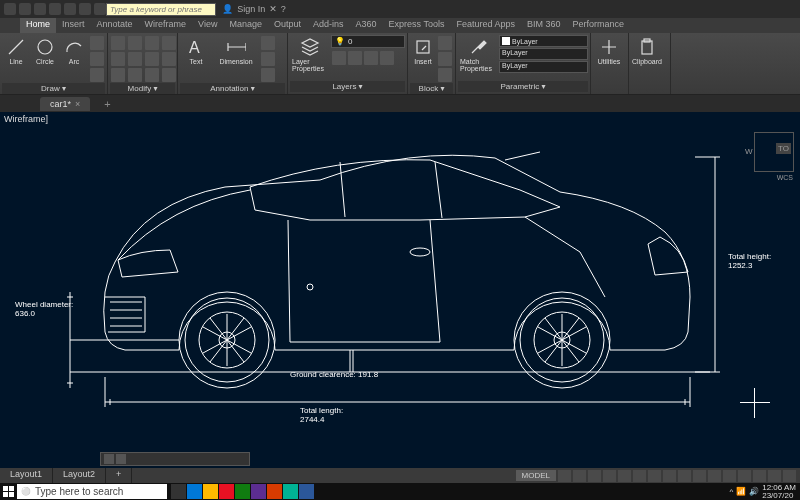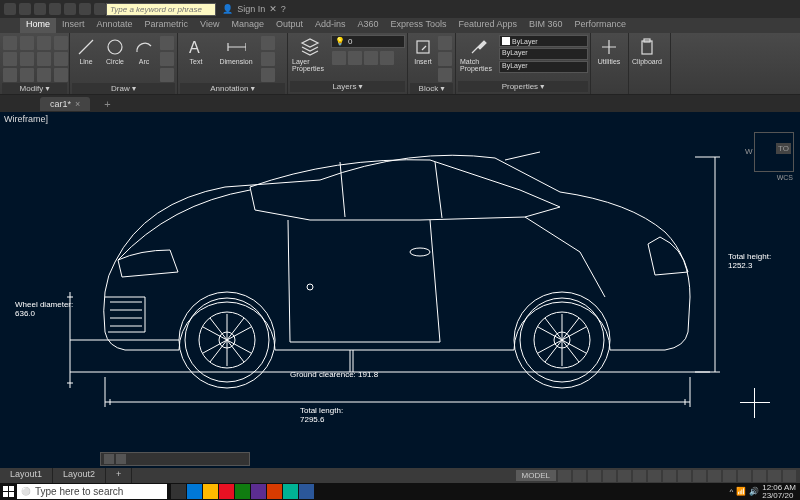--- a/index.html
+++ b/index.html
@@ -73,33 +73,67 @@
     <span>Sign In</span>
     <span>✕</span>
     <span>?</span>
   </div>
 </div>
 
 <div class="menubar">
   <div class="active">Home</div>
   <div>Insert</div>
   <div>Annotate</div>
-  <div>Parametric</div>
+  <div>Wireframe</div>
   <div>View</div>
   <div>Manage</div>
   <div>Output</div>
   <div>Add-ins</div>
   <div>A360</div>
   <div>Express Tools</div>
   <div>Featured Apps</div>
   <div>BIM 360</div>
   <div>Performance</div>
 </div>
 
 <div class="ribbon">
+  <div class="panel" style="width:108px">
+    <div class="panel-body">
+      <div class="bigbtn">
+          <div class="ic">
+            <svg width="18" height="18">
+              <path d="M2 16 L16 2"></path>
+            </svg>
+          </div>
+          <div class="lbl">Line</div>
+        </div>
+      <div class="bigbtn">
+          <div class="ic">
+            <svg width="18" height="18">
+              <circle cx="9" cy="9" r="7"></circle>
+            </svg>
+          </div>
+          <div class="lbl">Circle</div>
+        </div>
+      <div class="bigbtn">
+          <div class="ic">
+            <svg width="18" height="18">
+              <path d="M2 14 A8 8 0 0 1 16 8"></path>
+            </svg>
+          </div>
+          <div class="lbl">Arc</div>
+        </div>
+      <div class="smcol">
+          <div class="smbtn"></div>
+          <div class="smbtn"></div>
+          <div class="smbtn"></div>
+        </div>
+    </div>
+    <div class="panel-title">Draw ▾</div>
+  </div>
   <div class="panel" style="width:70px">
     <div class="panel-body">
       <div class="smcol">
           <div class="smbtn"></div>
           <div class="smbtn"></div>
           <div class="smbtn"></div>
         </div>
       <div class="smcol">
           <div class="smbtn"></div>
           <div class="smbtn"></div>
@@ -110,54 +144,20 @@
           <div class="smbtn"></div>
           <div class="smbtn"></div>
         </div>
       <div class="smcol">
           <div class="smbtn"></div>
           <div class="smbtn"></div>
           <div class="smbtn"></div>
         </div>
     </div>
     <div class="panel-title">Modify ▾</div>
-  </div>
-  <div class="panel" style="width:108px">
-    <div class="panel-body">
-      <div class="bigbtn">
-          <div class="ic">
-            <svg width="18" height="18">
-              <path d="M2 16 L16 2"></path>
-            </svg>
-          </div>
-          <div class="lbl">Line</div>
-        </div>
-      <div class="bigbtn">
-          <div class="ic">
-            <svg width="18" height="18">
-              <circle cx="9" cy="9" r="7"></circle>
-            </svg>
-          </div>
-          <div class="lbl">Circle</div>
-        </div>
-      <div class="bigbtn">
-          <div class="ic">
-            <svg width="18" height="18">
-              <path d="M2 14 A8 8 0 0 1 16 8"></path>
-            </svg>
-          </div>
-          <div class="lbl">Arc</div>
-        </div>
-      <div class="smcol">
-          <div class="smbtn"></div>
-          <div class="smbtn"></div>
-          <div class="smbtn"></div>
-        </div>
-    </div>
-    <div class="panel-title">Draw ▾</div>
   </div>
   <div class="panel" style="width:110px">
     <div class="panel-body">
       <div class="bigbtn">
           <div class="ic">
             <svg width="18" height="18">
               <text x="2" y="15" font-size="16" fill="#ddd" stroke="none">A</text>
             </svg>
           </div>
           <div class="lbl">Text</div>
@@ -231,21 +231,21 @@
         </div>
       <div style="flex:1">
         <div style="background:#222;border:1px solid #555;height:12px;font-size:7px;color:#ddd;padding:0 2px;margin-bottom:1px;display:flex;align-items:center">
             <span style="width:8px;height:8px;background:#fff;margin-right:2px"></span>
             <span>ByLayer</span>
           </div>
         <div style="background:#222;border:1px solid #555;height:12px;font-size:7px;color:#ddd;padding:0 2px;margin-bottom:1px"><span>ByLayer</span></div>
         <div style="background:#222;border:1px solid #555;height:12px;font-size:7px;color:#ddd;padding:0 2px"><span>ByLayer</span></div>
       </div>
     </div>
-    <div class="panel-title">Properties ▾</div>
+    <div class="panel-title">Parametric ▾</div>
   </div>
   <div class="panel" style="width:38px">
     <div class="panel-body">
         <div class="bigbtn">
           <div class="ic">
             <svg width="18" height="18">
               <path d="M9 2 L9 16 M2 9 L16 9"></path>
             </svg>
           </div>
           <div class="lbl">Utilities</div>
@@ -339,21 +339,21 @@
         <line x1="55" y1="270" x2="640" y2="270"></line>
         <path d="M60 267 L60 273 M635 267 L635 273"></path>
 
       <line x1="645" y1="25" x2="670" y2="25"></line>
         <line x1="645" y1="240" x2="670" y2="240"></line>
         <line x1="665" y1="25" x2="665" y2="240"></line>
     </svg>
   </div>
   <div class="dim" style="top:188px;left:15px;width:80px"><span>Wheel diameter:</span><br><span>636.0</span></div>
   <div class="dim" style="top:258px;left:290px;width:140px"><span>Ground clearence:</span> <span>191.8</span></div>
-  <div class="dim" style="top:294px;left:300px;width:100px"><span>Total length:</span><br><span>7295.6</span></div>
+  <div class="dim" style="top:294px;left:300px;width:100px"><span>Total length:</span><br><span>2744.4</span></div>
   <div class="dim" style="top:140px;left:728px;width:60px"><span>Total height:</span><br><span>1252.3</span></div>
   <div class="navcube">
     <div style="position:absolute;left:-10px;top:14px">W</div>
     <div style="position:absolute;right:2px;top:10px;background:#444;padding:1px 2px">TO</div>
     <div style="position:absolute;bottom:-10px;right:0;font-size:7px">WCS</div>
   </div>
   <div class="crosshair"></div>
   <div class="cmdline">
       <span></span>
       <span></span>

